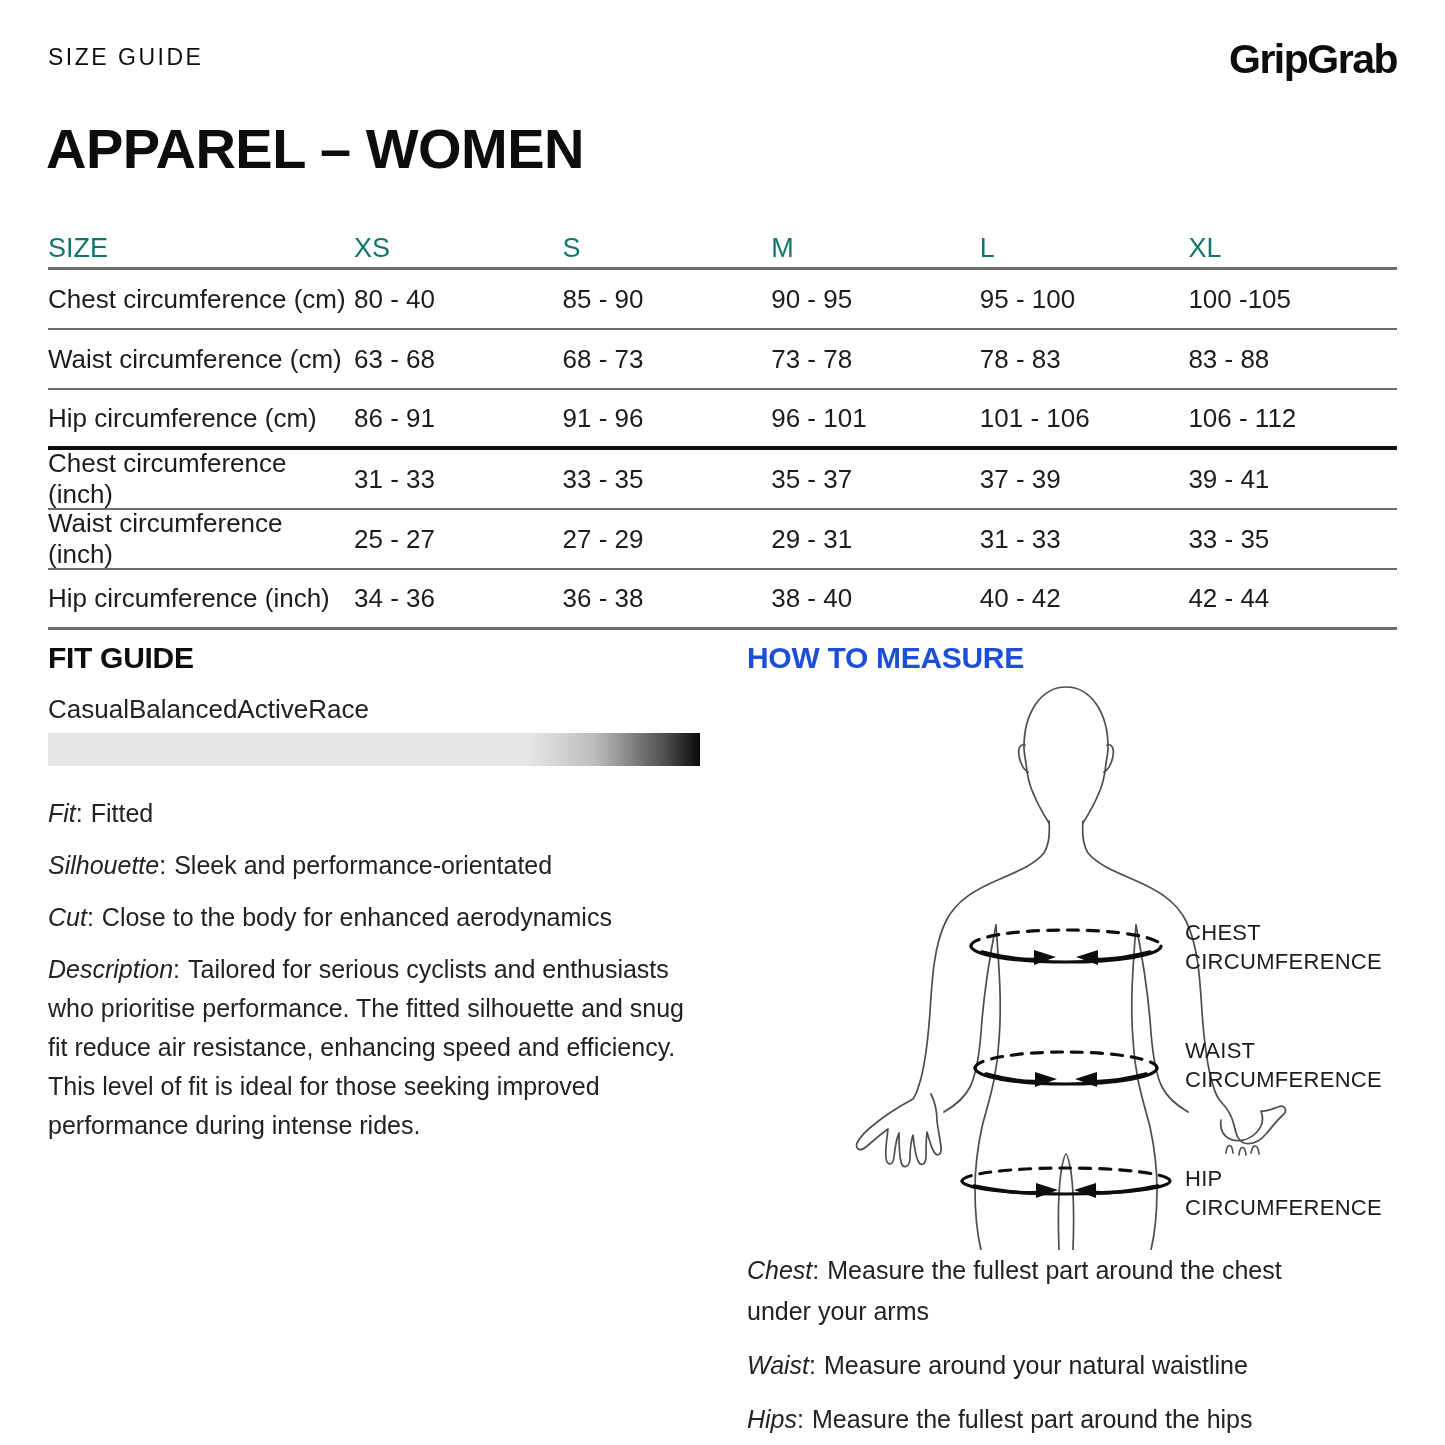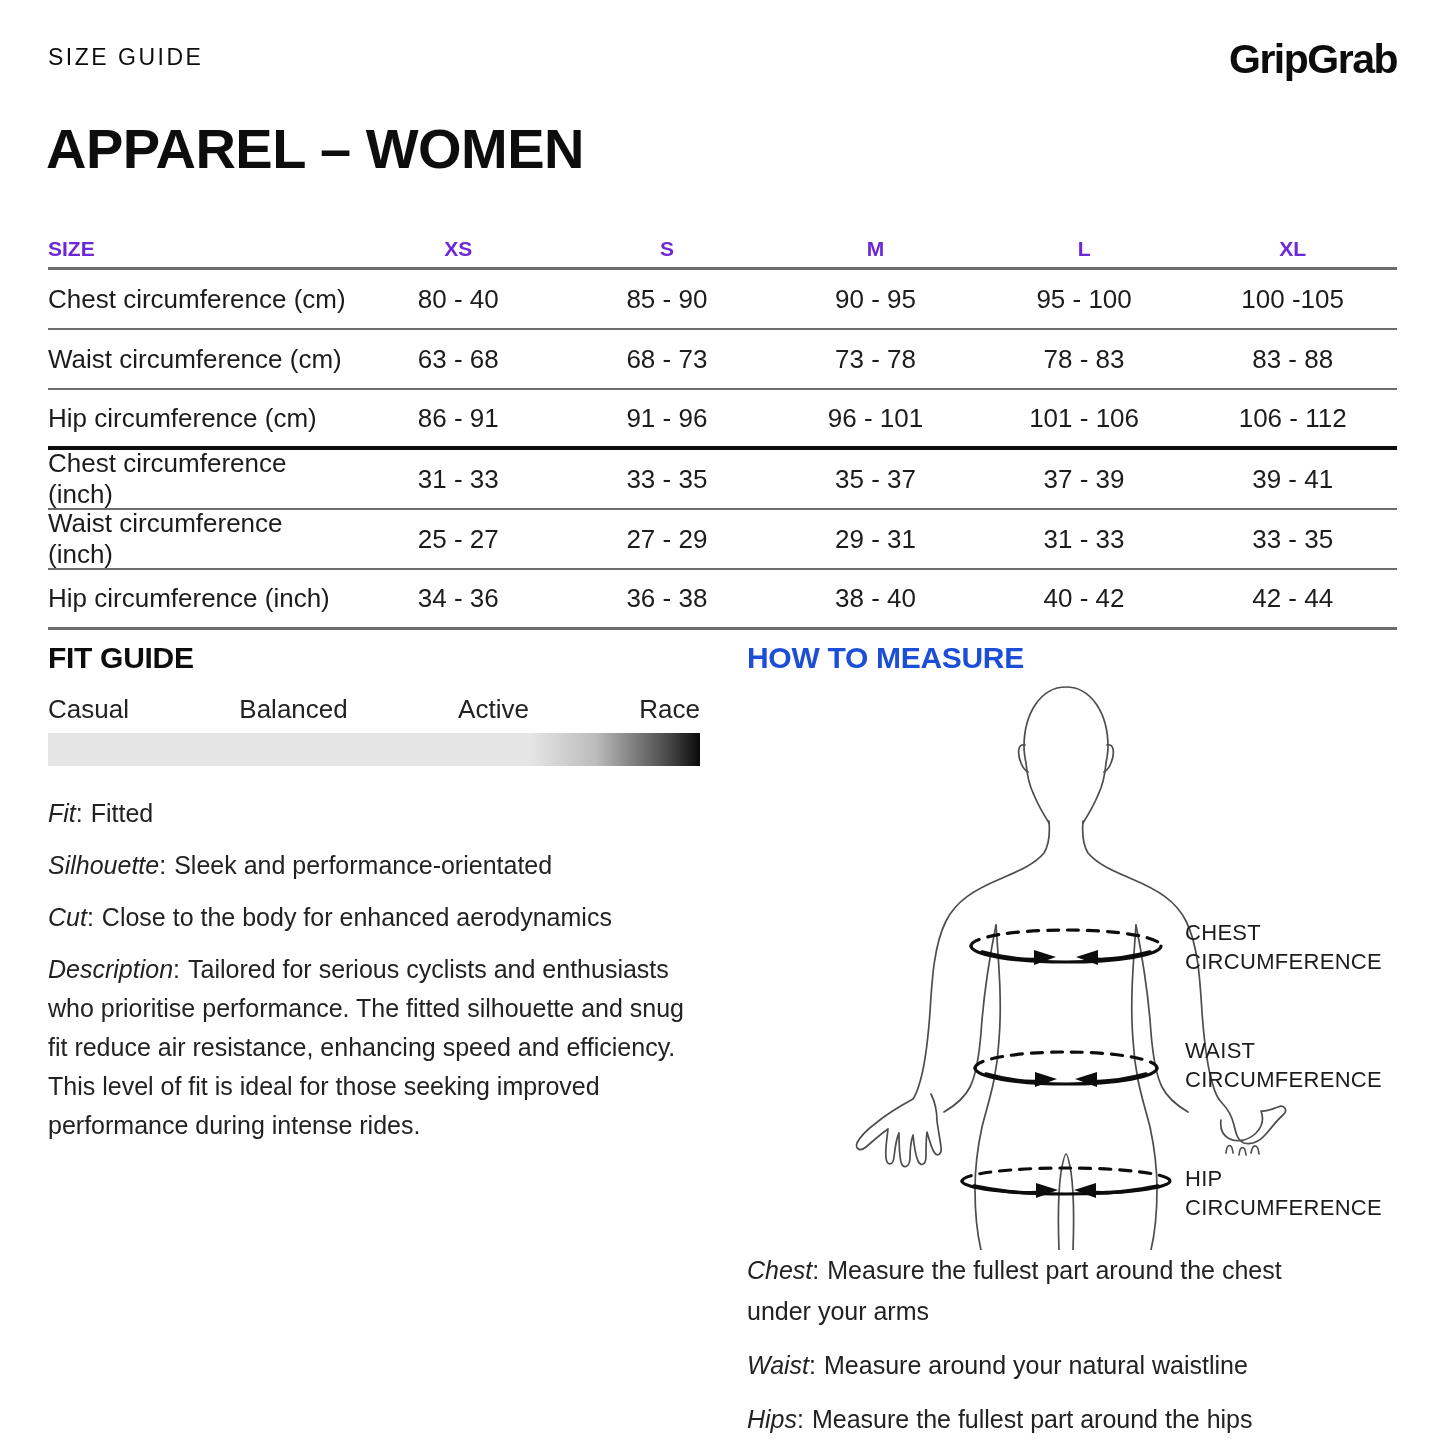--- a/index.html
+++ b/index.html
@@ -24,37 +24,37 @@
   }
   .page-title{
     left:46px; top:116px;
     font-size:56px; font-weight:800; letter-spacing:-0.5px; color:#0d0d0d;
   }
 
   
   .size-table{ left:48px; top:230px; width:1349px; }
   .trow{ display:flex; align-items:center; }
   .trow.head{
-    height:40px; font-weight:700; font-size:21px; color:#6d28d9;
+    height:40px; font-weight:400; font-size:27px; color:#0f766e;
     border-bottom:3px solid #6d6d6d;
   }
   .trow.body{
     height:60px; font-size:26px; font-weight:400; color:#1c1c1c;
     border-bottom:2px solid #6d6d6d;
   }
   .trow.body.heavy{ border-bottom:4px solid #0d0d0d; }
   .trow.body.last{ border-bottom:3px solid #6d6d6d; }
   .cell.lab{ width:306px; text-align:left; }
-  .cell.val{ flex:1; text-align:center; }
+  .cell.val{ flex:1; }
 
   
   .fit-heading{ left:48px; top:641px; font-size:30px; font-weight:800; letter-spacing:-0.3px; color:#0d0d0d; }
   .scale-labels{
     left:48px; top:694px; width:652px;
-    display:flex; justify-content:space-between;
+    display:flex; justify-content:flex-start;
     font-size:26px; color:#222222;
   }
   .fit-bar{
     left:48px; top:733px; width:652px; height:33px;
     background:linear-gradient(90deg,#e5e5e5 0%,#e5e5e5 74%,#bcbcbc 84%,#4a4a4a 95%,#0a0a0a 100%);
   }
   .fit-text{ left:48px; top:794px; width:662px; font-size:25px; line-height:39px; color:#222222; }
   .fit-text p{ margin-bottom:13px; }
   .term{ font-style:italic; }
   .term::after{ content:":"; font-style:normal; }

